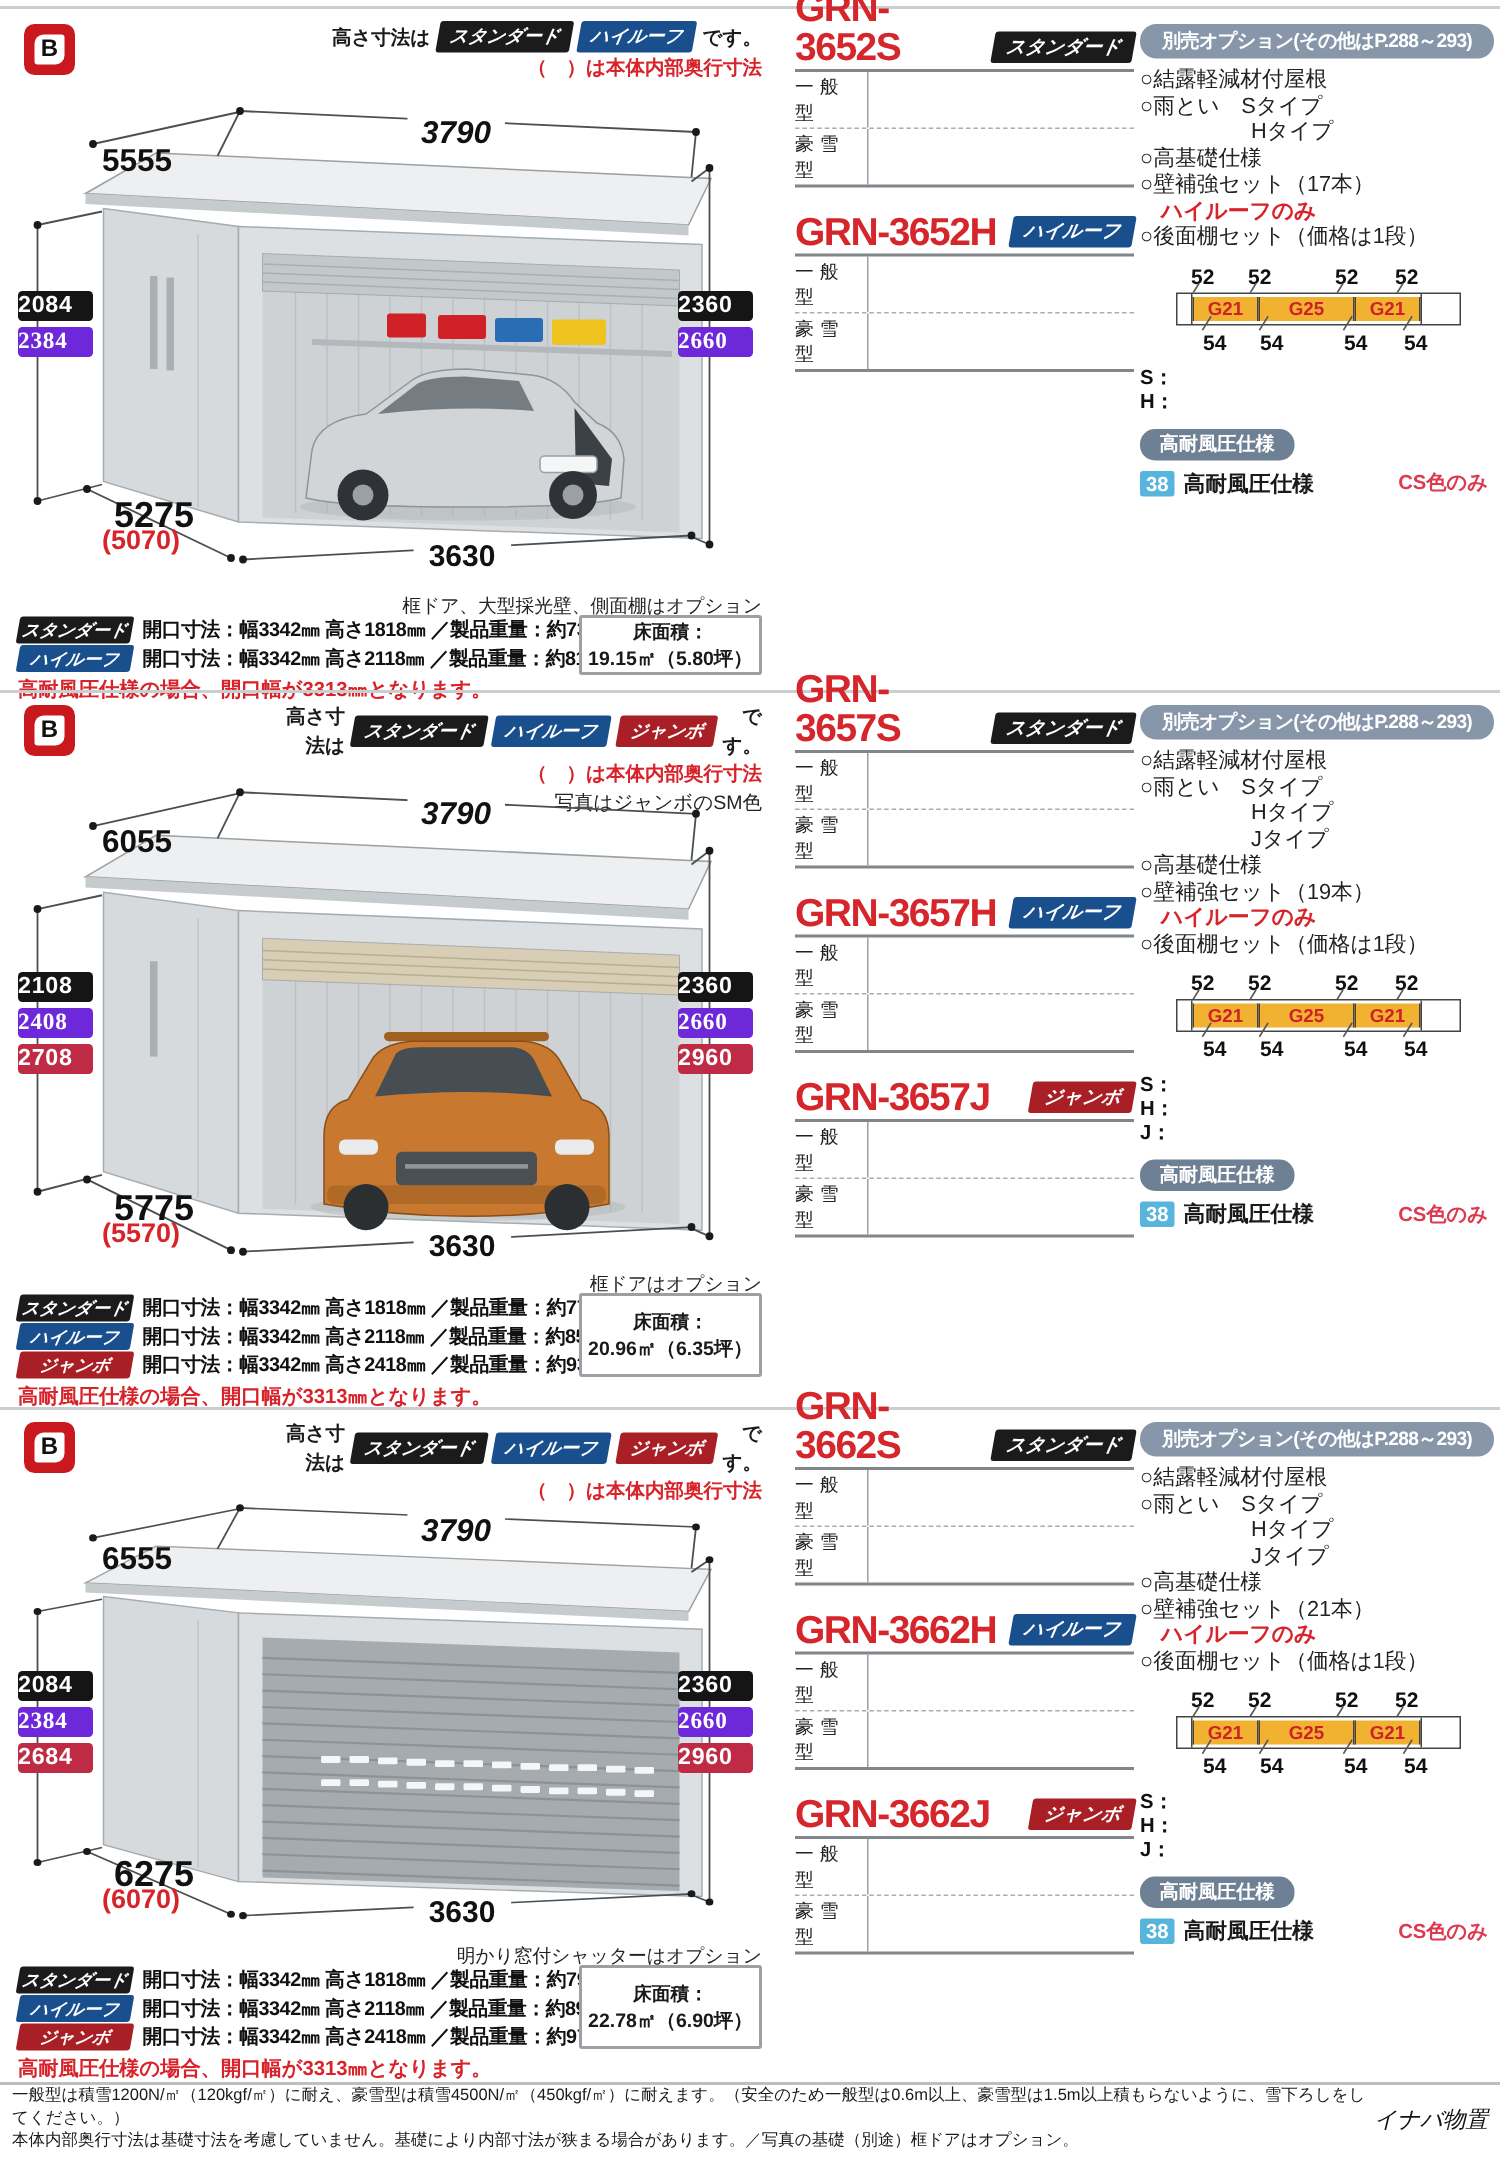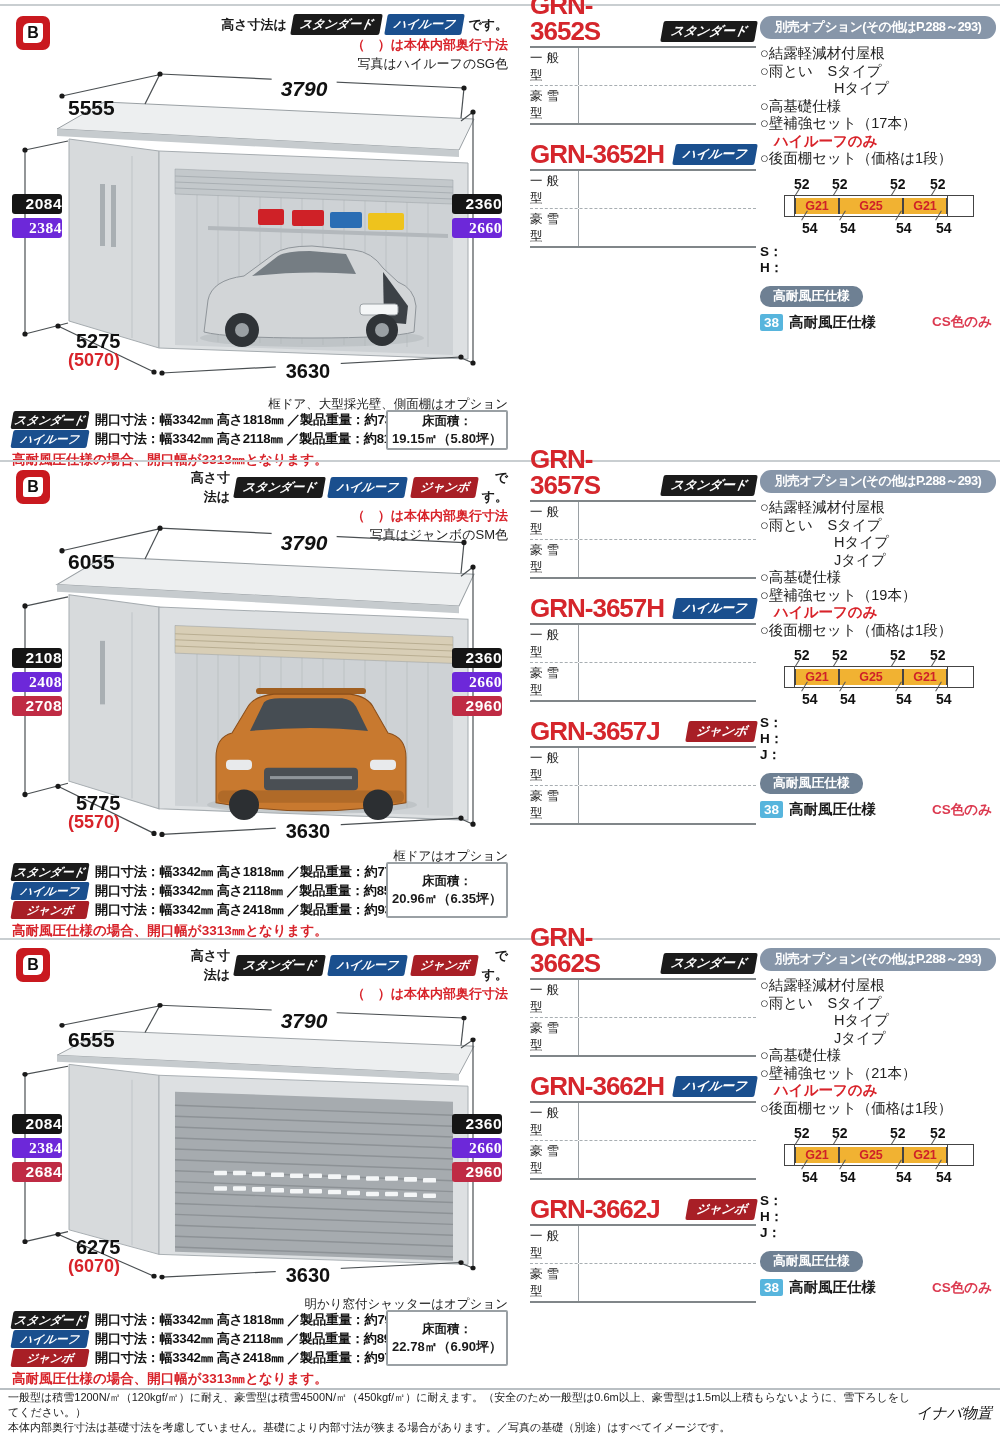--- a/index.html
+++ b/index.html
@@ -31,24 +31,24 @@
   
   .illo{position:absolute;left:12px;top:58px;width:494px;}
   #sec1 .illo{height:330px;} #sec2 .illo{height:338px;} #sec3 .illo{height:300px;}
   .illo svg{width:100%;height:100%;display:block;}
   .dim{position:absolute;font-weight:800;color:#111;}
   .dim-top-w{left:292px;top:11px;transform:translateX(-50%);background:#fff;padding:0 9px;font-size:21px;font-style:italic;}
   .dim-top-d{left:56px;top:30px;font-size:21px;}
   .chips{position:absolute;display:flex;flex-direction:column;gap:4px;}
   .chips-left{left:0;top:128px;} .chips-right{right:4px;top:128px;}
   #sec3 .chips-left,#sec3 .chips-right{top:116px;}
-  .chip{width:50px;text-align:right;font-size:15.5px;font-weight:800;color:#fff;
+  .chip{width:50px;text-align:left;font-size:15.5px;font-weight:800;color:#fff;
         padding:1px 0;border-radius:3px;letter-spacing:.5px;}
   .c0{background:#151515;} .c1{background:#6d28d9;font-family:Liberation Serif, serif;} .c2{background:#bf2b44;}
-  .dim-bot-d{left:64px;top:264px;font-size:20px;}
+  .dim-bot-d{left:64px;top:264px;font-size:24px;}
   .dim-bot-d-inner{position:absolute;left:56px;top:284px;color:#d8232a;font-size:18px;font-weight:800;}
   .dim-bot-w{left:296px;top:294px;transform:translateX(-50%);background:#fff;padding:0 10px;font-size:20px;}
   #sec2 .dim-bot-d{top:272px;} #sec2 .dim-bot-d-inner{top:292px;} #sec2 .dim-bot-w{top:300px;}
   #sec3 .dim-bot-d{top:238px;text-align:center;} #sec3 .dim-bot-d-inner{top:258px;} #sec3 .dim-bot-w{top:266px;}
   .illo-caption{position:absolute;left:200px;width:308px;text-align:right;font-size:12.5px;color:#222;}
   #sec1 .illo-caption{top:388px;} #sec2 .illo-caption{top:386px;} #sec3 .illo-caption{top:356px;}
 
   
   .spec-block{position:absolute;left:12px;width:496px;}
   #sec1 .spec-block{top:402px;} #sec2 .spec-block{top:400px;} #sec3 .spec-block{top:370px;}
@@ -122,21 +122,20 @@
       <span class="b-inner">B</span>
     </div>
     <div class="size-note">
       <div class="row1">
         <span>高さ寸法は</span>
         <span class="badge-sm b-std">スタンダード</span>
         <span class="badge-sm b-high">ハイルーフ</span>
         <span>です。</span>
       </div>
       <div class="paren-note">（　）は本体内部奥行寸法</div>
-      <div class="photo-note">写真はハイルーフのSG色</div>
     </div>
 
     <div class="illo">
       <svg viewBox="0 0 494 330" preserveAspectRatio="none">
         <g>
           <polygon points="92,36 462,53 447,84 45,63" fill="#edeff0" stroke="#9aa0a4"></polygon>
           <polygon points="45,63 447,84 447,91 45,70" fill="#c6cbce"></polygon>
           <polygon points="57,73 147,85 147,282 57,255" fill="#d7dadc" stroke="#a6acb0"></polygon>
           <rect x="88" y="118" width="5" height="62" fill="#a9afb3"></rect>
           <rect x="99" y="119" width="5" height="62" fill="#a9afb3"></rect>
@@ -758,17 +757,17 @@
       <div class="wind-row">
         <span class="wind-page">38</span>
         <span class="wind-label">高耐風圧仕様</span>
         <span class="cs-note">CS色のみ</span>
       </div>
     </div>
   </section>
 
   <footer class="footer">
     <div class="f-line">一般型は積雪1200N/㎡（120kgf/㎡）に耐え、豪雪型は積雪4500N/㎡（450kgf/㎡）に耐えます。（安全のため一般型は0.6m以上、豪雪型は1.5m以上積もらないように、雪下ろしをしてください。）</div>
-    <div class="f-line">本体内部奥行寸法は基礎寸法を考慮していません。基礎により内部寸法が狭まる場合があります。／写真の基礎（別途）はすべてイメージです。</div>
+    <div class="f-line">本体内部奥行寸法は基礎寸法を考慮していません。基礎により内部寸法が狭まる場合があります。／写真の基礎（別途）框ドアはオプション。</div>
     <div class="f-brand">イナバ物置</div>
   </footer>
 
 </div>
 
 </body></html>

